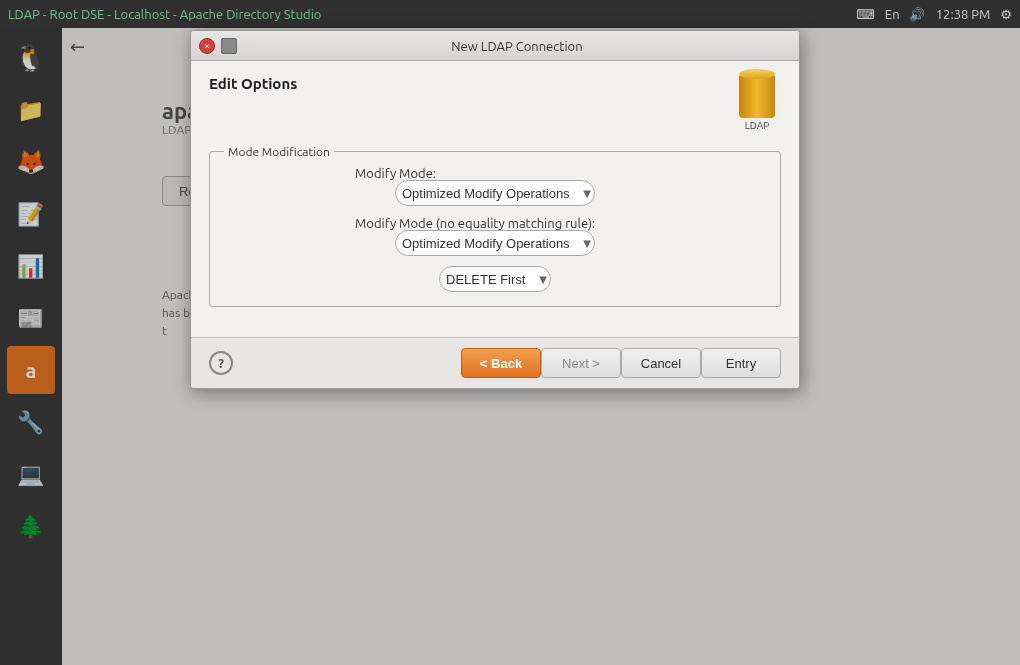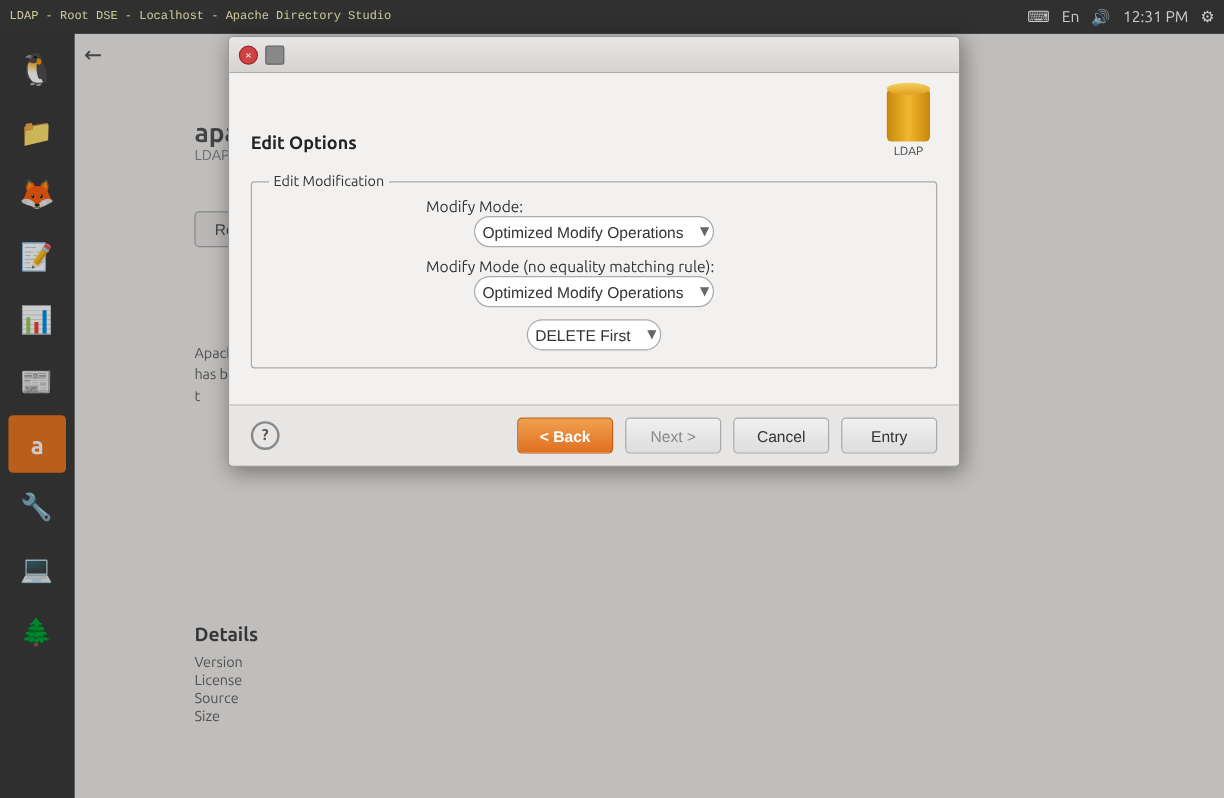--- a/index.html
+++ b/index.html
@@ -20,21 +20,21 @@
       height: 28px;
       background: #3c3c3c;
       display: flex;
       align-items: center;
       justify-content: space-between;
       padding: 0 8px;
       color: #fff;
       font-size: 13px;
       z-index: 100;
     }
-    .taskbar-title { font-size: 10px; color: #fef9c3; font-family: Liberation Mono, monospace; }
+    .taskbar-title { font-size: 13px; color: #86efac; }
     .taskbar-right { display: flex; align-items: center; gap: 10px; font-size: 13px; color: #fff; }
 
     
     .sidebar {
       position: absolute;
       top: 28px; left: 0;
       width: 62px;
       bottom: 0;
       background: #3b3b3b;
       display: flex;
@@ -139,21 +139,21 @@
     }
 
     
     .dialog-body {
       padding: 14px 18px;
       background: #f2f1f0;
     }
 
     .dialog-header {
       display: flex;
-      align-items: flex-end;
+      align-items: flex-start;
       justify-content: space-between;
       margin-bottom: 14px;
     }
     .dialog-header-left {}
     .dialog-header-title {
       font-size: 15px;
       font-weight: bold;
       color: #222;
       margin-bottom: 4px;
     }
@@ -240,21 +240,21 @@
     
     .dialog-footer {
       padding: 10px 18px;
       background: #e8e6e4;
       border-top: 1px solid #c0bebe;
       display: flex;
       align-items: center;
       justify-content: space-between;
     }
     .footer-left { display: flex; align-items: center; }
-    .footer-right { display: flex; align-items: center; gap: 10px; }
+    .footer-right { display: flex; align-items: center; gap: 0; }
 
     .help-icon {
       width: 24px; height: 24px;
       border: 2px solid #888;
       border-radius: 50%;
       display: flex; align-items: center; justify-content: center;
       font-size: 13px; font-weight: bold; color: #555;
       cursor: pointer;
     }
 
@@ -292,21 +292,21 @@
   </style>
 </head>
 <body>
 
 <div class="taskbar">
   <span class="taskbar-title">LDAP - Root DSE - Localhost - Apache Directory Studio</span>
   <div class="taskbar-right">
     <span>⌨</span>
     <span>En</span>
     <span>🔊</span>
-    <span>12:31 PM</span>
+    <span>12:38 PM</span>
     <span>⚙</span>
   </div>
 </div>
 
 <div class="sidebar">
   <div class="sidebar-item" style="font-size:26px;">🐧</div>
   <div class="sidebar-item" style="font-size:22px;">📁</div>
   <div class="sidebar-item" style="font-size:24px;">🦊</div>
   <div class="sidebar-item" style="font-size:22px;">📝</div>
   <div class="sidebar-item" style="font-size:22px;">📊</div>
@@ -321,56 +321,50 @@
 
 <div class="main-area">
   <div class="back-area">←</div>
   <div class="bg-content">
     <div class="bg-title">apach</div>
     <div class="bg-subtitle">LDAP Se</div>
     <button class="btn" style="margin-top:40px; background:#e8e6e4; color:#555; border:1px solid #aaa;">Rem</button>
     <div style="margin-top:80px; font-size:12px; color:#666; max-width:130px; line-height:1.5;">
       ApacheDS i compatible has been de has lacked t
     </div>
-    <div class="bg-details">
-      <h3>Details</h3>
-      <a>Version</a>
-      <a>License</a>
-      <a>Source</a>
-      <a>Size</a>
-    </div>
   </div>
 </div>
 
 <div class="dialog-overlay">
   <div class="dialog">
 
     <div class="dialog-titlebar">
       <div class="dialog-close-btn">×</div>
       <div class="dialog-menu-btn"></div>
+      <span class="dialog-title-text">New LDAP Connection</span>
     </div>
 
     <div class="dialog-body">
 
       <div class="dialog-header">
         <div class="dialog-header-left">
           <div class="dialog-header-title">Edit Options</div>
         </div>
         <div class="dialog-ldap-icon">
           <div style="position:relative; width:36px; height:44px;">
             <div class="ldap-cylinder">
               <div class="ldap-cylinder-top"></div>
             </div>
           </div>
           <div class="ldap-label">LDAP</div>
         </div>
       </div>
 
       <fieldset class="fieldset">
-        <legend class="fieldset-legend">Edit Modification</legend>
+        <legend class="fieldset-legend">Mode Modification</legend>
 
         <div class="form-row">
           <label class="form-label">Modify Mode:</label>
           <div class="form-select-wrapper">
             <select class="form-select">
               <option>Optimized Modify Operations</option>
               <option>Always Replace</option>
               <option>Always Delete/Add</option>
             </select>
             <span class="select-arrow">▼</span>

